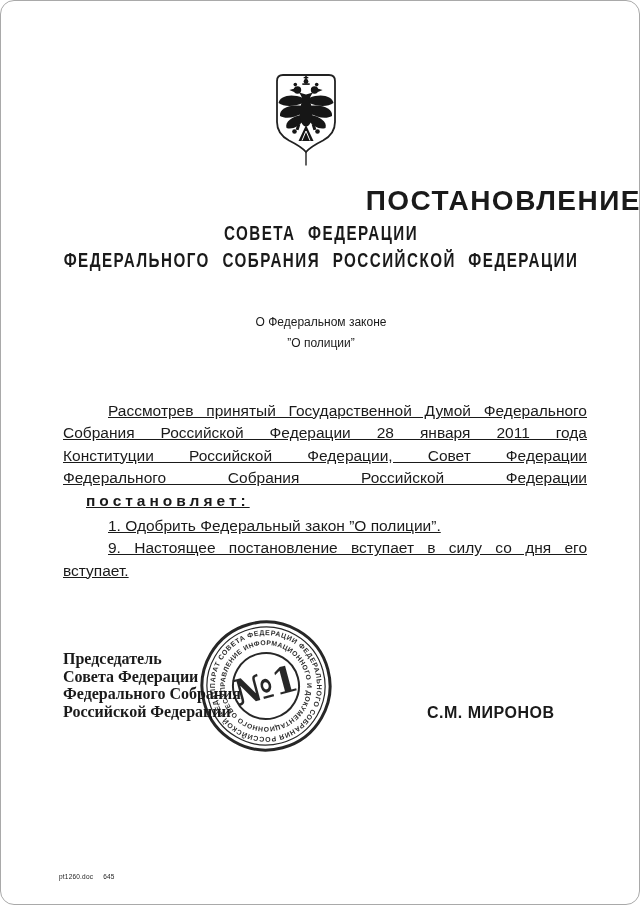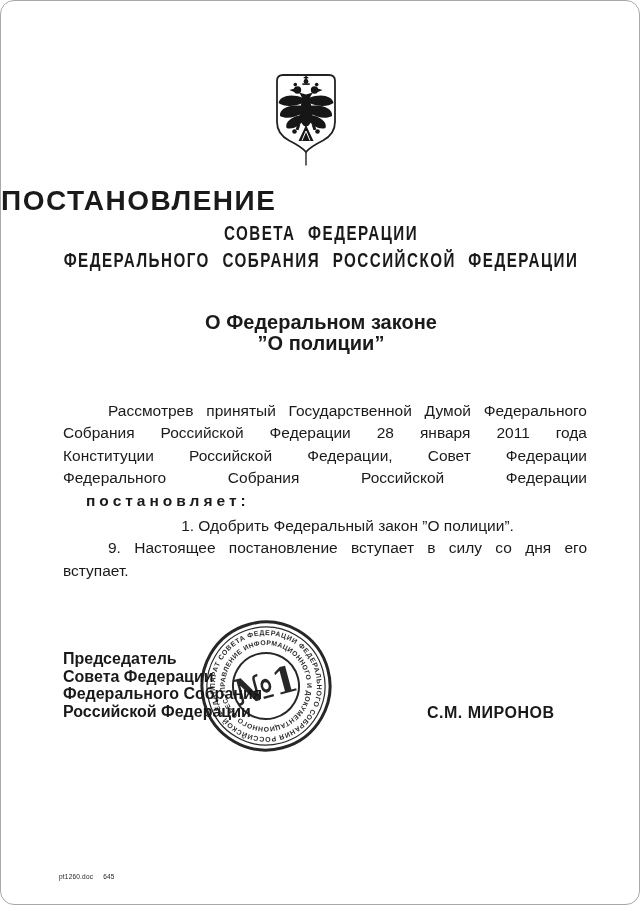--- a/index.html
+++ b/index.html
@@ -5,40 +5,40 @@
   html,body{margin:0;padding:0;background:#fff;}
   .page{
     position:relative;width:640px;height:905px;box-sizing:border-box;
     background:#fff;border:1px solid #a9a9a9;border-radius:14px;
     font-family:"Liberation Sans","DejaVu Sans",sans-serif;color:#1a1a1a;
     overflow:hidden;
   }
   .abs{position:absolute;}
   
   .coat{left:272px;top:70px;width:66px;height:97px;}
-  .doc-title{left:0;top:184px;width:640px;text-align:left;
+  .doc-title{left:0;top:184px;width:640px;text-align:right;
     font-size:28px;font-weight:bold;letter-spacing:1.5px;}
   .org-line{left:0;width:640px;text-align:center;font-weight:bold;
     font-size:15.5px;letter-spacing:1.5px;word-spacing:7px;
     transform:scale(0.98,1.30);transform-origin:50% 0;}
   .org1{top:221px;}
   .org2{top:248px;}
   
   .subject{left:0;top:311px;width:640px;text-align:center;
-    font-weight:bold;font-size:20px;line-height:21px;}
+    font-weight:normal;font-size:12px;line-height:21px;}
   
-  .body-block{left:62px;top:399px;width:524px;font-size:15.5px;}
+  .body-block{left:62px;top:399px;width:524px;font-size:15.5px;text-decoration:underline;}
   .bline{height:22.4px;line-height:22.4px;white-space:nowrap;}
   .jline{text-align:justify;text-align-last:justify;white-space:normal;
     height:22.4px;line-height:22.4px;overflow:hidden;}
-  .indent{text-indent:45px;text-align:center;}
+  .indent{text-indent:45px;}
   .resolves{font-weight:bold;letter-spacing:4px;margin-left:23px;}
   .spacer{height:3px;}
   
-  .sig-block{left:62px;top:649px;font-size:16px;font-weight:bold;line-height:17.5px;}
+  .sig-block{left:62px;top:649px;font-size:16px;font-weight:bold;line-height:17.5px;font-family:Liberation Serif, serif;}
   .sig-name{left:426px;top:703px;font-size:16px;font-weight:bold;letter-spacing:0.5px;}
   
   .stamp{left:190px;top:610px;width:150px;height:150px;transform:rotate(-15deg);opacity:0.92;}
   
   .issuance{left:62px;top:751px;font-size:15.5px;line-height:18.5px;}
   
   .footnote{left:58px;top:872px;font-size:6.5px;color:#222;letter-spacing:0.2px;}
   .footnote span{margin-right:10px;}
 </style>
 </head>

